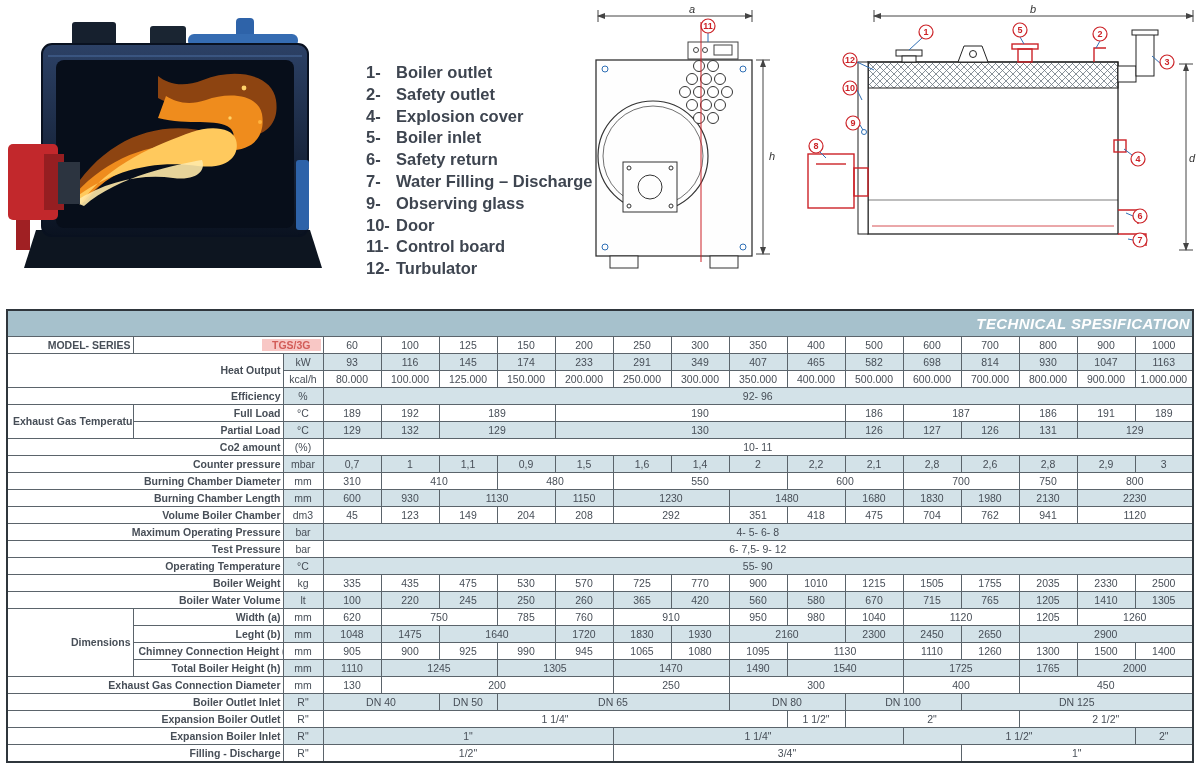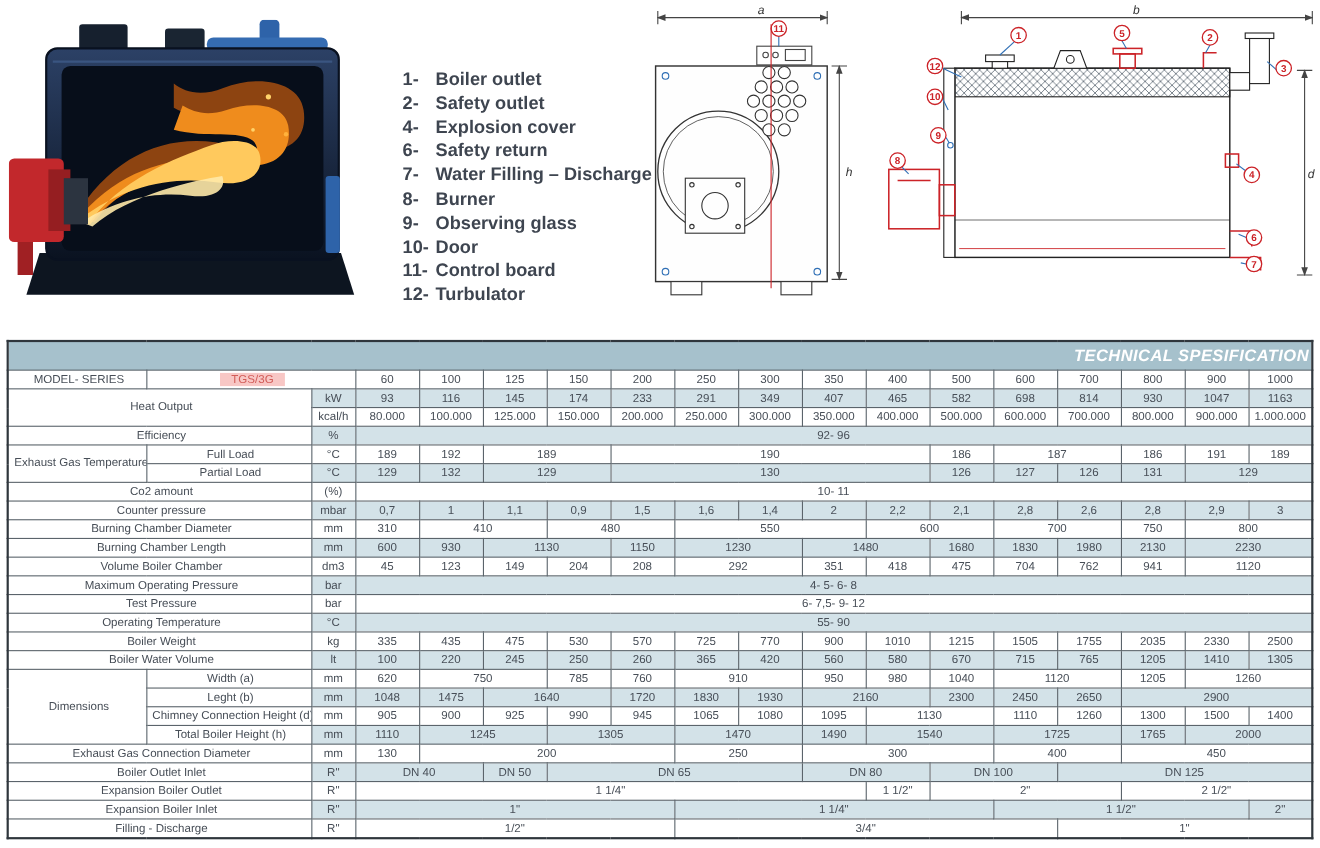--- a/index.html
+++ b/index.html
@@ -18,21 +18,21 @@
   .dim-t{font-size:11px;font-style:italic;fill:#333;}
   .callout-t{font-size:9px;font-weight:bold;fill:var(--red,#cc2328);}
 
   
   .spec{position:absolute;left:6px;top:309px;border-collapse:collapse;table-layout:fixed;
         width:1188px;border:2px solid #2f363c;}
   .spec td{border:1px solid #5b646b;height:16px;padding:0 2px;font-size:10.5px;color:#474e57;
            text-align:center;white-space:nowrap;overflow:hidden;background:#fff;line-height:1;}
   .spec td.band{background:var(--band,#a6c1cc);color:#fff;font-weight:bold;font-style:italic;
                 font-size:15px;height:25px;letter-spacing:.4px;text-align:right;}
-  .spec td.l,.spec td.s{text-align:center;padding-left:5px;}
+  .spec td.l,.spec td.s{text-align:right;padding-left:5px;font-weight:bold;}
   .spec tr.b td.u,.spec tr.b td.d{background:var(--blue,#d3e2e8);}
   .pink{background:var(--pink,#f8c7c5);color:var(--pinktext,#d25c58);padding:1px 10px;display:inline-block;}
 </style>
 </head>
 <body>
 
 <div class="stage">
 
   <svg class="photo" width="330" height="268" viewBox="0 0 330 268">
     <defs>
@@ -62,23 +62,23 @@
       <rect x="36" y="136" width="20" height="56" fill="#951e21"></rect>
       <rect x="50" y="144" width="22" height="42" fill="#2c3440"></rect>
       <rect x="8" y="202" width="14" height="30" fill="#a02023"></rect>
     </g>
   </svg>
 
   <div class="legend">
       <div class="legend-row"><span class="lg-num">1-</span><span>Boiler outlet</span></div>
       <div class="legend-row"><span class="lg-num">2-</span><span>Safety outlet</span></div>
       <div class="legend-row"><span class="lg-num">4-</span><span>Explosion cover</span></div>
+      <div class="legend-row"><span class="lg-num">5-</span><span>Boiler inlet</span></div>
       <div class="legend-row"><span class="lg-num">6-</span><span>Safety return</span></div>
       <div class="legend-row"><span class="lg-num">7-</span><span>Water Filling – Discharge</span></div>
-      <div class="legend-row"><span class="lg-num">8-</span><span>Burner</span></div>
       <div class="legend-row"><span class="lg-num">9-</span><span>Observing glass</span></div>
       <div class="legend-row"><span class="lg-num">10-</span><span>Door</span></div>
       <div class="legend-row"><span class="lg-num">11-</span><span>Control board</span></div>
       <div class="legend-row"><span class="lg-num">12-</span><span>Turbulator</span></div>
     </div>
 
   <svg class="front" width="200" height="292" viewBox="0 0 200 292">
     <defs>
       <marker id="arF" markerWidth="8" markerHeight="8" refX="7" refY="4" orient="auto-start-reverse">
         <path d="M0,1 L8,4 L0,7 Z" fill="#444"></path>

